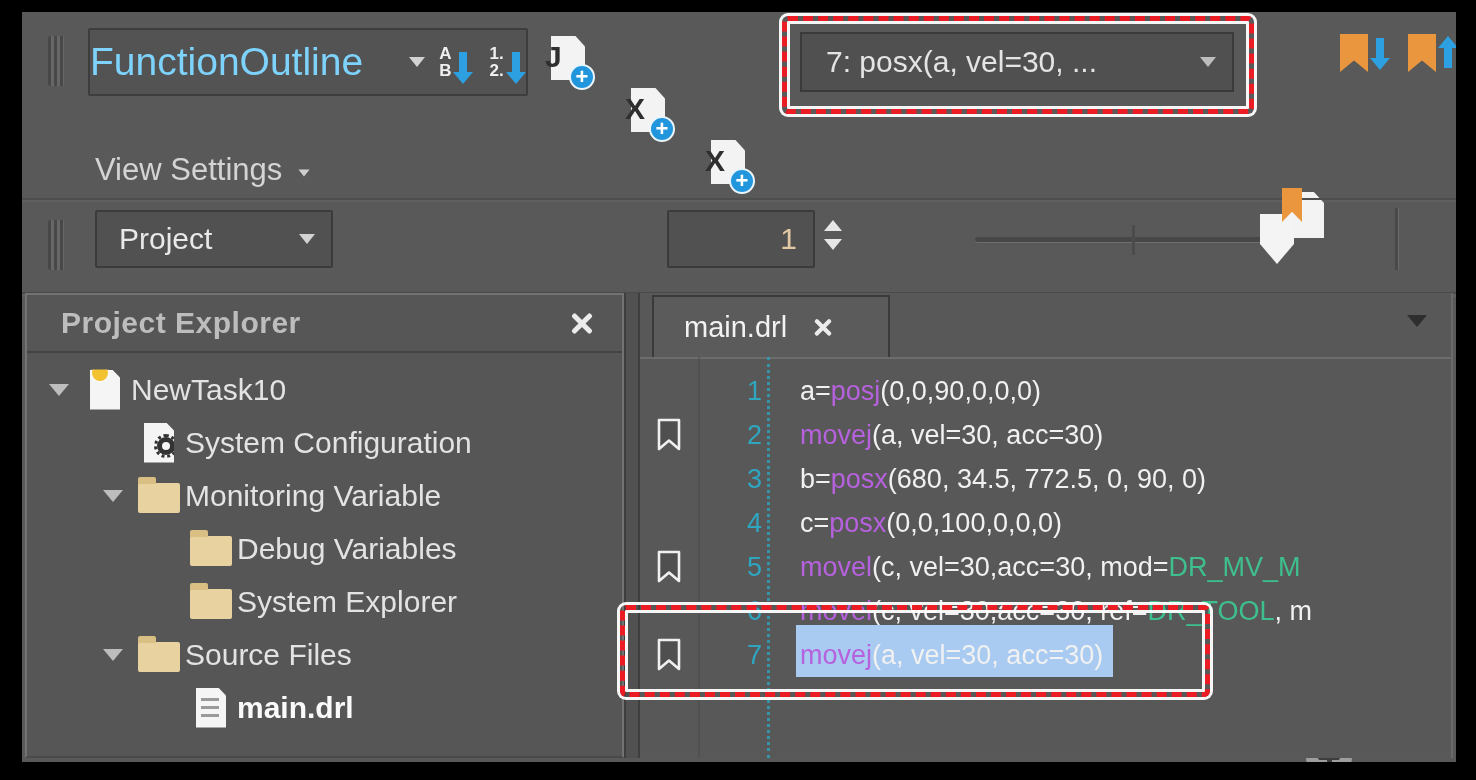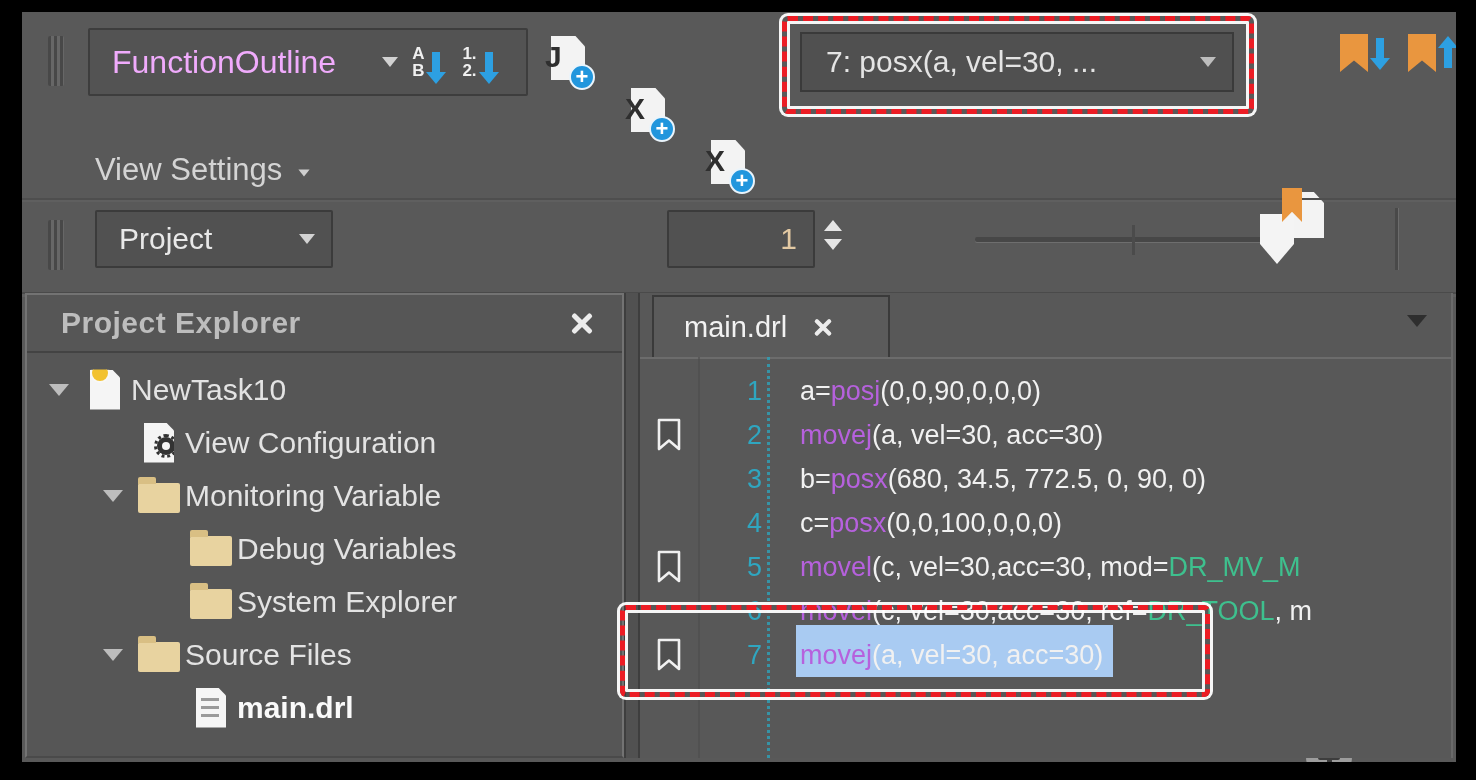--- a/index.html
+++ b/index.html
@@ -20,21 +20,21 @@
   .xicon::before{transform:rotate(45deg);} .xicon::after{transform:rotate(-45deg);}
 
   
   .barrow{position:relative;width:8px;height:20px;background:#2da0e2;margin:0 8px;}
   .barrow.down::after{content:'';position:absolute;left:-6px;top:100%;border:10px solid transparent;border-top:12px solid #2da0e2;border-bottom:none;}
   .barrow.up::before{content:'';position:absolute;left:-6px;bottom:100%;border:10px solid transparent;border-bottom:12px solid #2da0e2;border-top:none;}
 
   
   .outline-group{left:66px;top:16px;width:436px;height:64px;border:2px solid #3d3d3d;border-radius:2px;
     background:#535353;display:flex;align-items:center;}
-  .outline-label{margin-left:22px;font-size:32px;color:#f0abfc;}
+  .outline-label{font-size:39px;color:#7dd3fc;}
   .sort-btn{display:flex;align-items:center;margin-left:14px;}
   .sort-col{display:flex;flex-direction:column;color:#f0f0f0;font-weight:bold;font-size:17px;line-height:17px;text-align:center;}
   .doc-btn{position:relative;width:46px;height:52px;}
   .page{position:absolute;left:6px;top:2px;width:34px;height:44px;background:#f3f3f3;
         clip-path:polygon(0 0,72% 0,100% 24%,100% 100%,0 100%);}
   .doc-letter{position:absolute;left:0;top:6px;font-size:30px;font-weight:bold;color:#2f2f2f;z-index:2;}
   .badge-plus{position:absolute;right:-4px;bottom:-4px;width:26px;height:26px;border-radius:50%;background:#2196dd;
       color:#fff;font-size:22px;font-weight:bold;display:flex;align-items:center;justify-content:center;z-index:3;border:2px solid #eaf4fb;box-sizing:border-box;}
   .line-select{left:778px;top:20px;width:434px;height:60px;background:#505050;border:2px solid #3a3a3a;
       display:flex;align-items:center;justify-content:space-between;padding:0 16px 0 24px;box-sizing:border-box;}
@@ -257,21 +257,21 @@
             </span>
             <span class="tree-label">NewTask10</span>
           </div>
           <div class="tree-row" style="padding-left: 66px;">
             <span class="arrow-slot"></span>
             <span class="tree-icon">
               <span class="minipage icon-gear">
                 <span class="gear"></span>
               </span>
             </span>
-            <span class="tree-label">View Configuration</span>
+            <span class="tree-label">System Configuration</span>
           </div>
           <div class="tree-row" style="padding-left: 66px;">
             <span class="arrow-slot">
               <span class="tree-arrow"></span>
             </span>
             <span class="tree-icon">
               <span class="icon-folder"></span>
             </span>
             <span class="tree-label">Monitoring Variable</span>
           </div>

